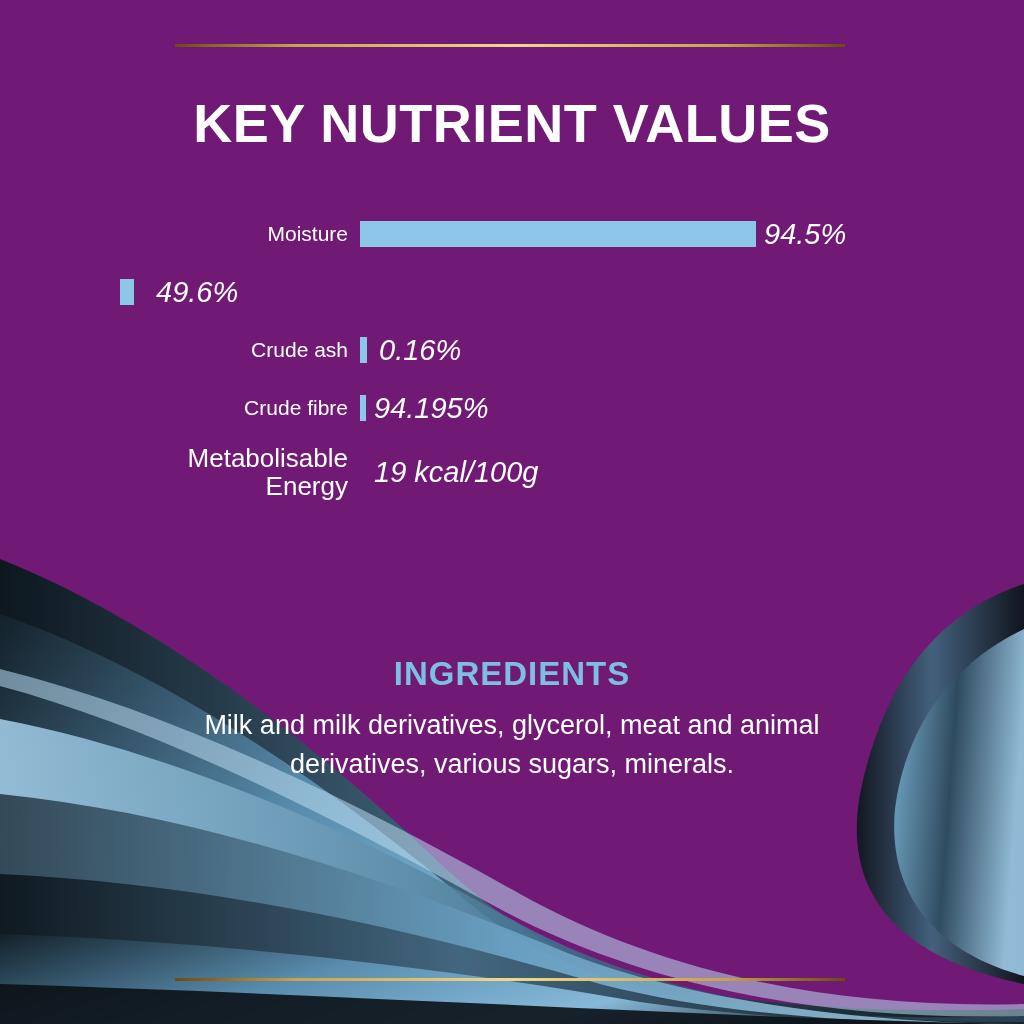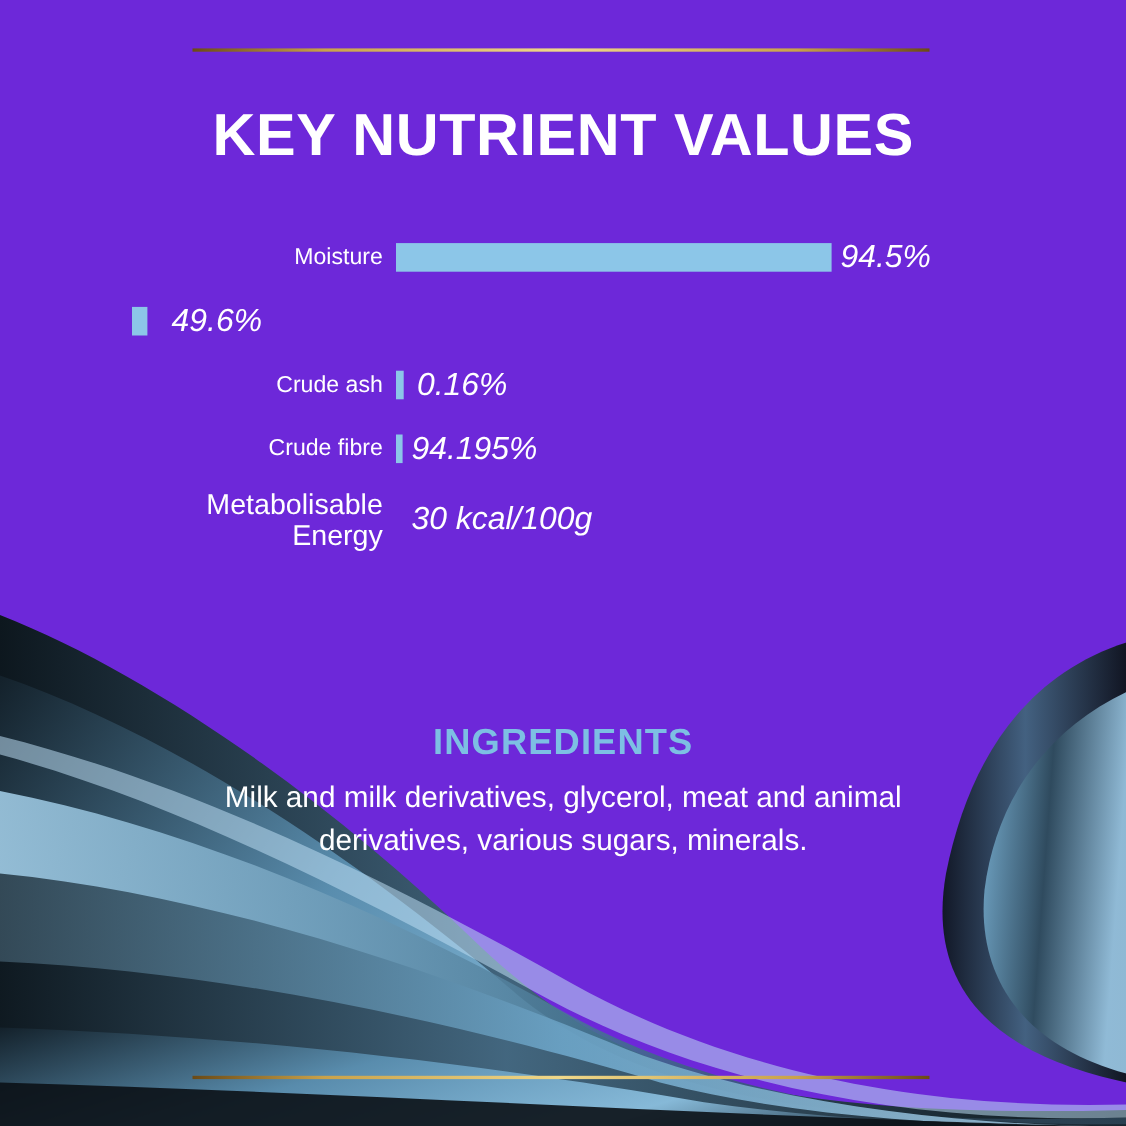--- a/index.html
+++ b/index.html
@@ -4,21 +4,21 @@
 <style>
   html, body {
     margin: 0;
     padding: 0;
     background: #000000;
   }
   #page {
     position: relative;
     width: 1024px;
     height: 1024px;
-    background: #6d28d9;
+    background: #701a75;
     overflow: hidden;
     font-family: "Liberation Sans", sans-serif;
   }
 
   
   .gold-rule {
     position: absolute;
     left: 175px;
     width: 670px;
     height: 3px;
@@ -205,21 +205,21 @@
       <div class="row-bar-wrap">
         <div class="bar" style="width:6px"></div>
         <div class="row-value" style="margin-left:8px">94.195%</div>
       </div>
     </div>
 
     <div class="row energy">
       <div class="row-label">Metabolisable
 Energy</div>
       <div class="row-bar-wrap">
-        <div class="row-value">30 kcal/100g</div>
+        <div class="row-value">19 kcal/100g</div>
       </div>
     </div>
 
   </div>
 
   <div class="ingredients-heading">INGREDIENTS</div>
   <div class="ingredients-body">Milk and milk derivatives, glycerol, meat and animal derivatives, various sugars, minerals.</div>
 
   <div class="gold-rule bottom"></div>
 

